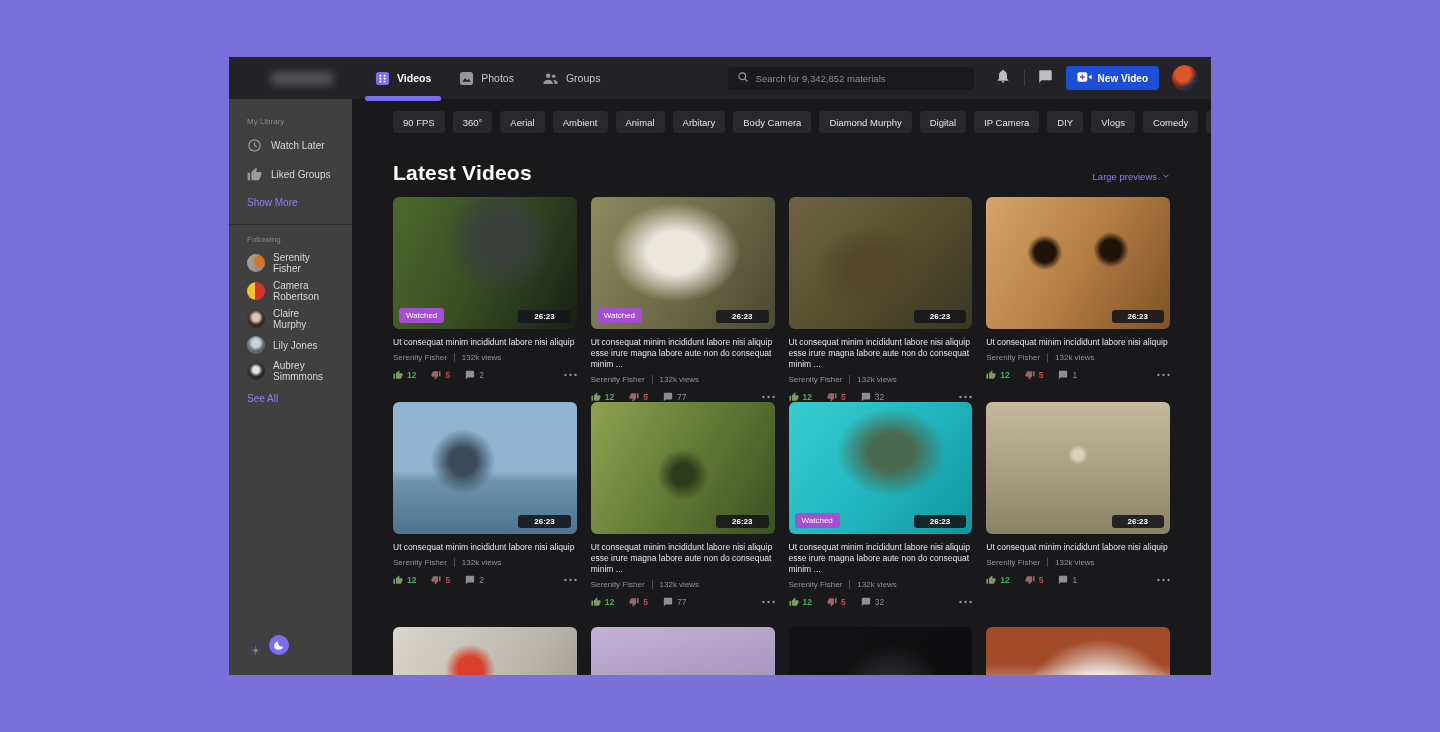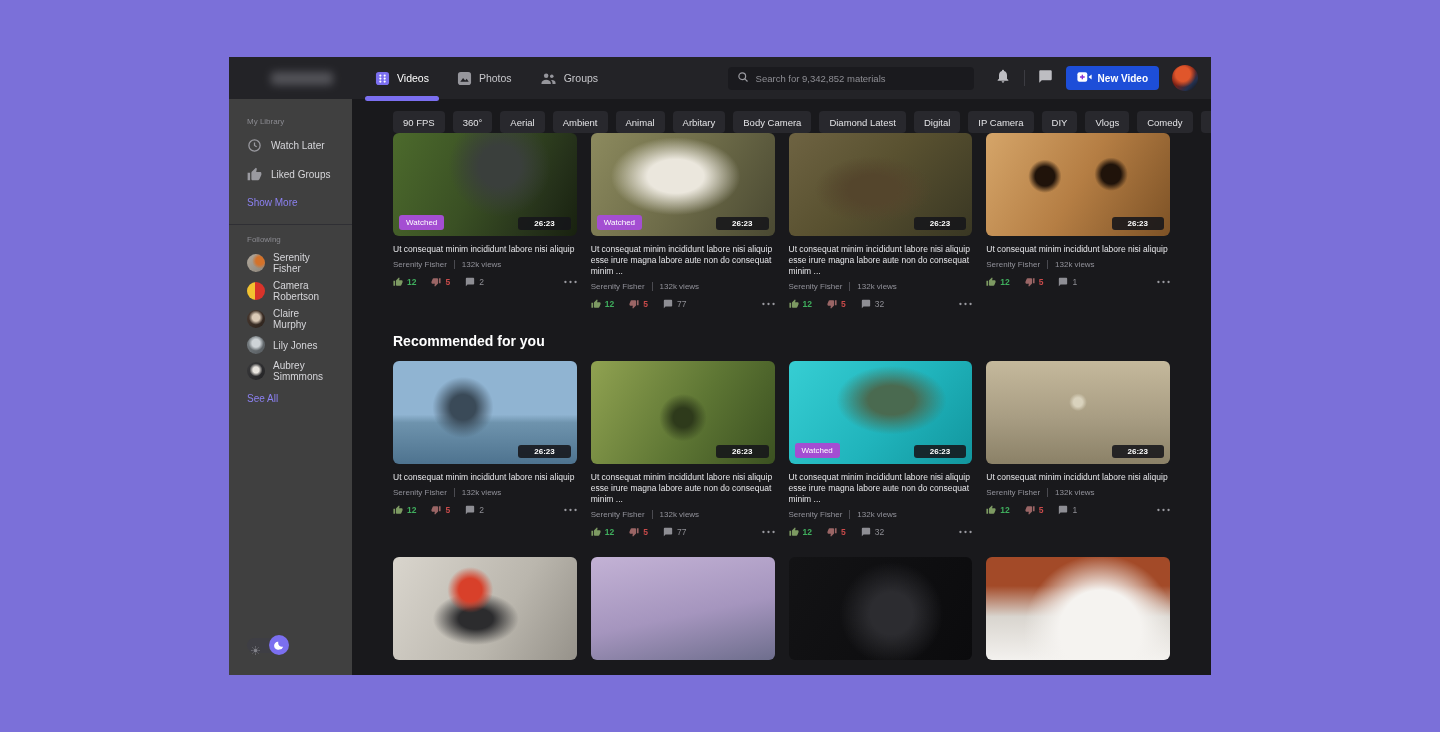--- a/index.html
+++ b/index.html
@@ -8,21 +8,21 @@
 
   .app { position:absolute; left:229px; top:57px; width:982px; height:618px;
          background:#19191c; display:flex; flex-direction:column; overflow:hidden; }
 
   
   .header { height:42px; background:#232327; display:flex; align-items:center; flex-shrink:0; position:relative; z-index:3; }
   .logo-zone { width:146px; display:flex; justify-content:center; }
   .logo-blur { width:62px; height:13px; border-radius:3px; background:#5d5d63; filter:blur(4px); opacity:.85; }
   .tabs { display:flex; align-items:center; gap:28px; height:100%; }
   .tab { position:relative; display:flex; align-items:center; gap:7px; height:100%; font-size:10.5px; color:#c7c7cb; cursor:pointer; }
-  .tab.active { color:#fff; font-weight:normal; }
+  .tab.active { color:#fff; font-weight:bold; }
   .tab.active::after { content:""; position:absolute; left:-10px; right:-10px; bottom:-2px; height:5px; border-radius:3px; background:#7b6ff0; }
   .tab svg { display:block; }
 
   .search { margin-left:auto; width:246px; height:23px; background:#1a1a1e; border-radius:4px;
             display:flex; align-items:center; gap:7px; padding:0 9px; }
   .search input { flex:1; background:transparent; border:none; outline:none; color:#d8d8dc; font-size:9.5px; font-family:inherit; }
   .search input::placeholder { color:#8e8e94; }
 
   .header-actions { display:flex; align-items:center; gap:13px; margin:0 13px 0 21px; }
   .vdiv { width:1px; height:16px; background:#3c3c42; }
@@ -66,21 +66,21 @@
   .section-head { display:flex; align-items:baseline; justify-content:space-between; margin:28px 0 12px; }
   h1.sec-title { font-size:21px; color:#fff; letter-spacing:.2px; }
   h2.sec-title { font-size:14px; color:#fff; }
   .sec2 .section-head { margin-top:24px; }
   .view-select { display:flex; align-items:center; gap:5px; color:#8b80f0; font-size:9.5px; cursor:pointer; }
 
   .grid { display:grid; grid-template-columns:repeat(4, 1fr); gap:14px; }
   .row3 { margin-top:20px; }
 
   .card { display:flex; flex-direction:column; cursor:pointer; }
-  .thumb { position:relative; height:103px; border-radius:6px; overflow:hidden; }
+  .thumb { position:relative; height:132px; border-radius:6px; overflow:hidden; }
   .watched-badge { position:absolute; left:6px; bottom:6px; background:#a44ed2; color:#fff;
                    font-size:8px; padding:3px 7px; border-radius:3px; }
   .watched-badge:empty { display:none; }
   .duration { position:absolute; right:6px; bottom:6px; background:rgba(22,22,26,.88); color:#fff;
               font-size:8px; font-weight:bold; padding:2px 16px; border-radius:3px; }
   .duration:empty { display:none; }
   .card-title { margin-top:8px; font-size:8.5px; line-height:1.3; color:#e6e6e9; }
   .card-meta { margin-top:5px; display:flex; align-items:center; gap:7px; font-size:8px; color:#92929a; }
   .vsep { width:1px; height:9px; background:#4a4a50; }
   .card-actions { margin-top:8px; display:flex; align-items:center; gap:15px; }
@@ -257,30 +257,41 @@
     <div class="main">
 
       <div class="chips">
         <span class="chip">90 FPS</span>
         <span class="chip">360°</span>
         <span class="chip">Aerial</span>
         <span class="chip">Ambient</span>
         <span class="chip">Animal</span>
         <span class="chip">Arbitary</span>
         <span class="chip">Body Camera</span>
-        <span class="chip">Diamond Latest</span>
+        <span class="chip">Diamond Murphy</span>
         <span class="chip">Digital</span>
         <span class="chip">IP Camera</span>
         <span class="chip">DIY</span>
         <span class="chip">Vlogs</span>
         <span class="chip">Comedy</span>
         <span class="chip">Memes</span>
 
       </div>
 
+      <div class="section-head">
+        <h1 class="sec-title">Latest Videos</h1>
+        <span class="view-select">
+          <span>Large previews</span>
+          <span>
+            <svg width="8" height="8" viewBox="0 0 24 24" fill="none" stroke="#8b80f0" stroke-width="3">
+                <path d="M5 9l7 7 7-7"></path>
+              </svg>
+          </span>
+        </span>
+      </div>
 
       <div class="grid">
 
         <div class="card">
           <div class="thumb" data-thumb="raccoon">
             <span class="watched-badge">Watched</span>
             <span class="duration">26:23</span>
           </div>
           <div class="card-title">Ut consequat minim incididunt labore nisi aliquip</div>
           <div class="card-meta">
@@ -432,23 +443,20 @@
                   <circle cx="2" cy="2" r="1.6"></circle>
                   <circle cx="9" cy="2" r="1.6"></circle>
                   <circle cx="16" cy="2" r="1.6"></circle>
                 </svg>
               </span>
           </div>
         </div>
       </div>
 
       <div class="sec2">
-        <div class="section-head">
-          <h2 class="sec-title">Recommended for you</h2>
-        </div>
 
         <div class="grid">
 
           <div class="card">
             <div class="thumb" data-thumb="pelican-pier">
 
               <span class="duration">26:23</span>
             </div>
             <div class="card-title">Ut consequat minim incididunt labore nisi aliquip</div>
             <div class="card-meta">

